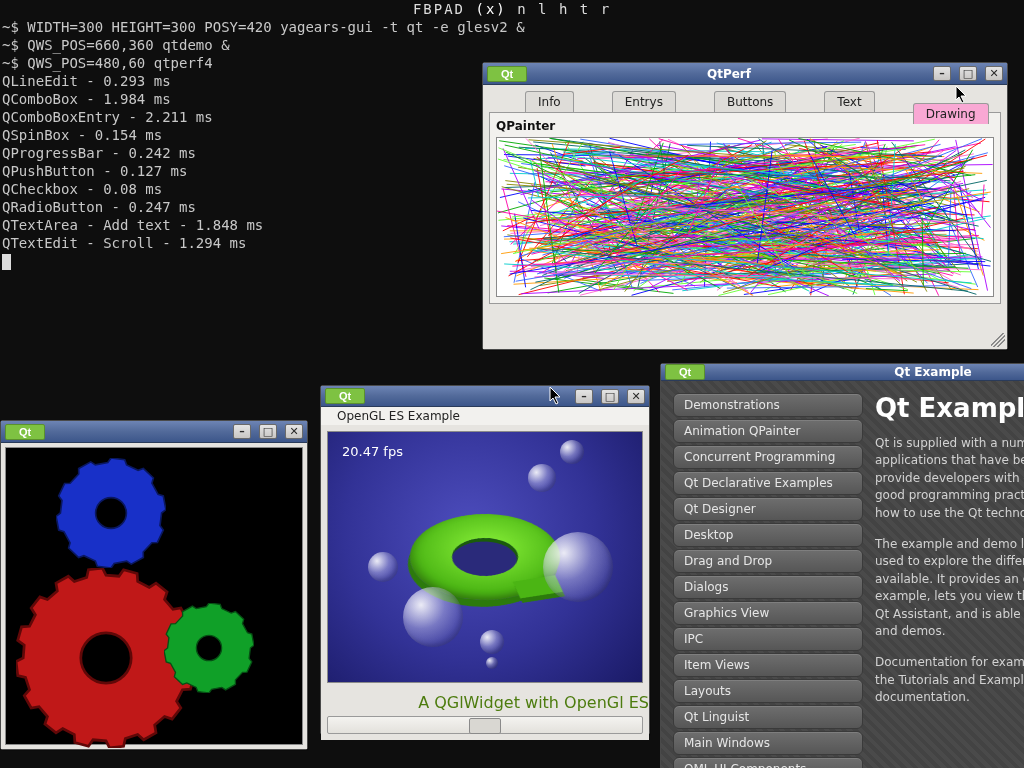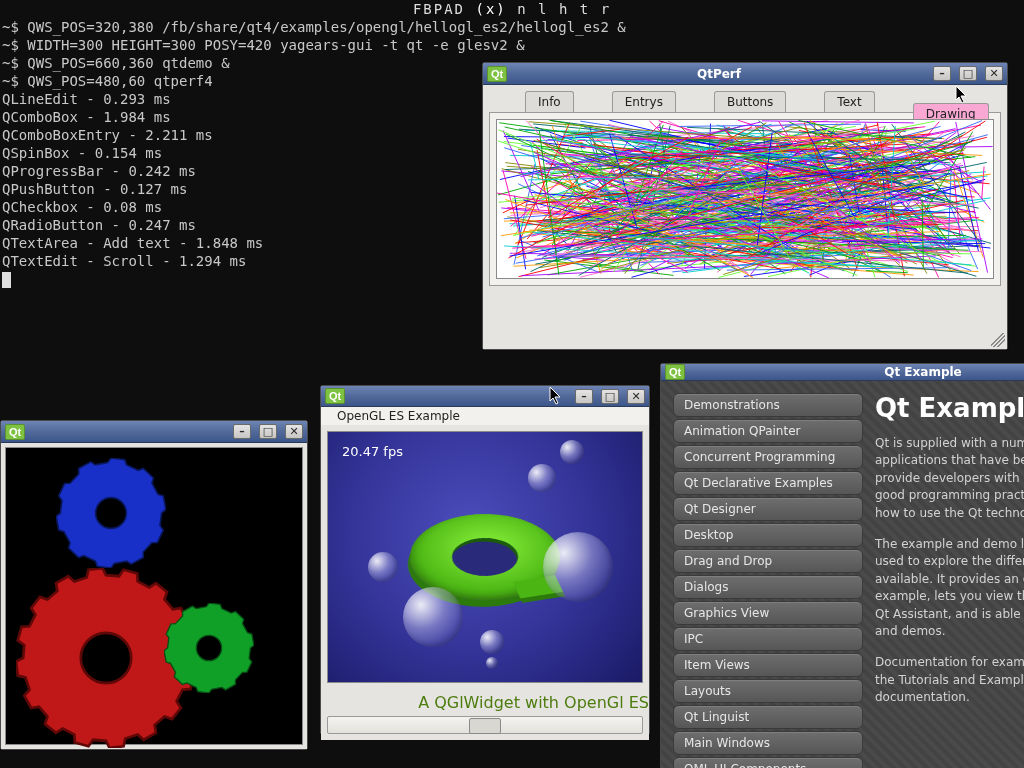--- a/index.html
+++ b/index.html
@@ -31,21 +31,21 @@
     display:flex; flex-direction:column;
   }
   .qtwin .titlebar {
     height:22px;
     background:linear-gradient(to bottom,#6d84b4 0%,#526a9a 50%,#3c568a 100%);
     border-bottom:1px solid #2a3b5a;
     display:flex; align-items:center; padding:0 4px; gap:6px;
     color:#fff; font-size:12px; font-weight:bold;
   }
   .qtwin .titlebar .qt-badge {
-    width:20px; height:16px; background:#7ec242; border-radius:2px;
+    width:40px; height:16px; background:#7ec242; border-radius:2px;
     display:flex; align-items:center; justify-content:center;
     color:#fff; font-family:sans-serif; font-size:11px; font-weight:bold;
     border:1px solid #5a902e;
   }
   .qtwin .titlebar .title { flex:1; text-align:center; }
   .qtwin .titlebar .left-title { flex:1; text-align:left; }
   .qtwin .titlebar .btn {
     width:18px; height:15px;
     background:linear-gradient(to bottom,#e4e4e4,#c8c6c4);
     border:1px solid #6a6a6a; border-radius:2px;
@@ -158,21 +158,20 @@
   .qtex-main p { font-size:12px; color:#d2d2d2; margin-bottom:14px; line-height:1.45;}
 </style>
 </head>
 <body>
 
 <div class="terminal">
   <div class="fbpad">
     <span>FBPAD </span><span class="sel">(x)</span><span> n  l  h  t  r</span>
   </div>
   <div id="terminal-lines">
-      <div class="line">~$ QWS_POS=320,380 /fb/share/qt4/examples/opengl/hellogl_es2/hellogl_es2 &amp;</div>
       <div class="line">~$ WIDTH=300 HEIGHT=300 POSY=420 yagears-gui -t qt -e glesv2 &amp;</div>
       <div class="line">~$ QWS_POS=660,360 qtdemo &amp;</div>
       <div class="line">~$ QWS_POS=480,60 qtperf4</div>
       <div class="line">QLineEdit - 0.293 ms</div>
       <div class="line">QComboBox - 1.984 ms</div>
       <div class="line">QComboBoxEntry - 2.211 ms</div>
       <div class="line">QSpinBox - 0.154 ms</div>
       <div class="line">QProgressBar - 0.242 ms</div>
       <div class="line">QPushButton - 0.127 ms</div>
       <div class="line">QCheckbox - 0.08 ms</div>
@@ -193,20 +192,21 @@
   </div>
   <div class="body">
     <div class="tabbar" id="qtperf-tabs">
         <div class="tab">Info</div>
         <div class="tab">Entrys</div>
         <div class="tab">Buttons</div>
         <div class="tab">Text</div>
         <div class="tab active">Drawing</div>
       </div>
     <div class="tabpage">
+      <div class="qpainter-label">QPainter</div>
       <div class="scribble">
         <svg id="scribble-svg" viewBox="0 0 480 160" preserveAspectRatio="none">
             <line x1="314.4739434097306" y1="48.77029421216356" x2="303.5920716745742" y2="159.34097297458953" stroke="#ff0000" stroke-width="0.9"></line>
             <line x1="326.1415101616371" y1="107.69973759897972" x2="82.89505008742914" y2="141.30753046893864" stroke="#888800" stroke-width="0.9"></line>
             <line x1="339.49144379212123" y1="132.40552908387292" x2="354.921283887197" y2="54.038677240739894" stroke="#0000ff" stroke-width="0.9"></line>
             <line x1="381.0701181278891" y1="30.753612532631315" x2="278.33835137930623" y2="37.401924150717406" stroke="#ff66cc" stroke-width="0.9"></line>
             <line x1="100.29523377320508" y1="126.01176267769736" x2="418.2270814935803" y2="135.03799444764758" stroke="#aa00ff" stroke-width="0.9"></line>
             <line x1="53.442535425276745" y1="75.2619982116213" x2="351.0399057115614" y2="58.56214526042442" stroke="#3366ff" stroke-width="0.9"></line>
             <line x1="134.0722847609186" y1="58.920879391450846" x2="440.9877206948529" y2="139.3223381691251" stroke="#ff00aa" stroke-width="0.9"></line>
             <line x1="201.2491036398565" y1="68.58488086079474" x2="393.4599496766273" y2="27.636241925710927" stroke="#00aa00" stroke-width="0.9"></line>

